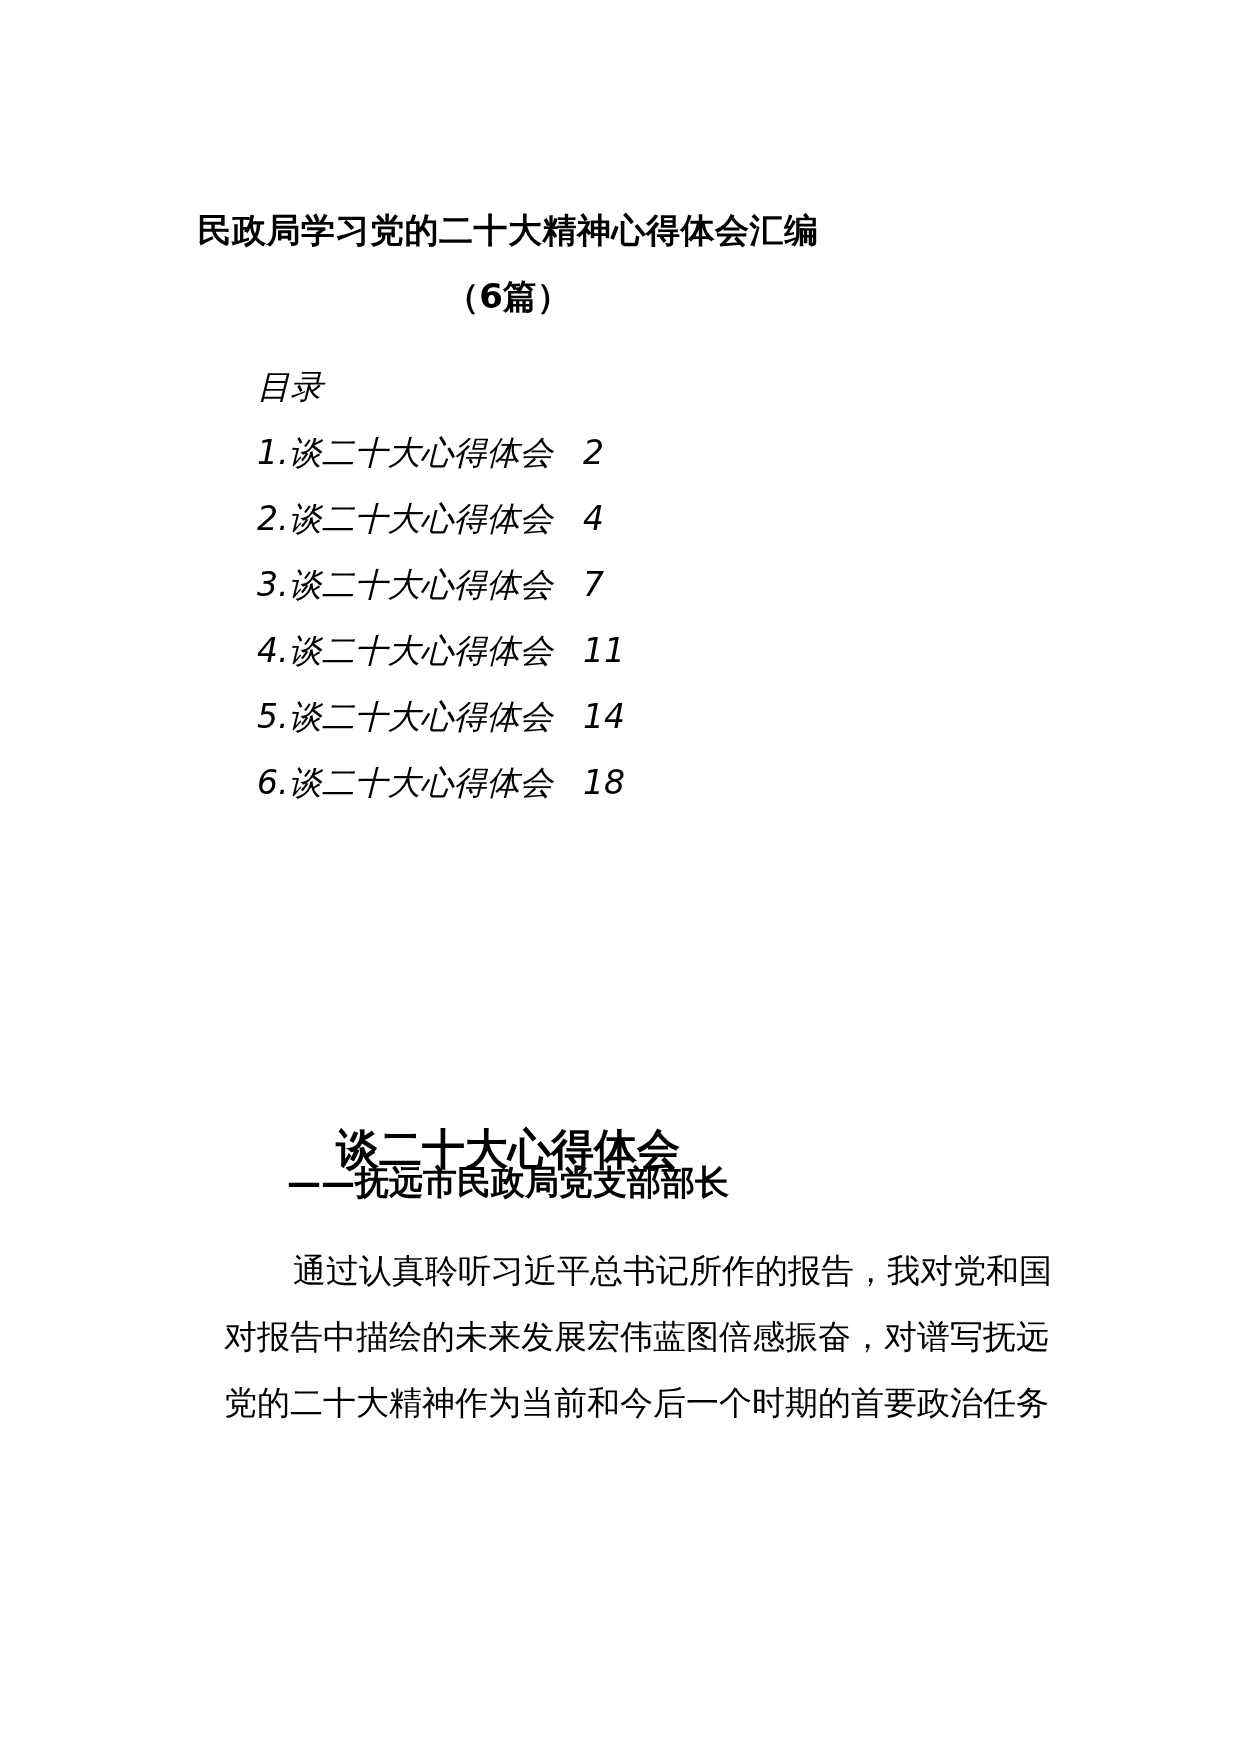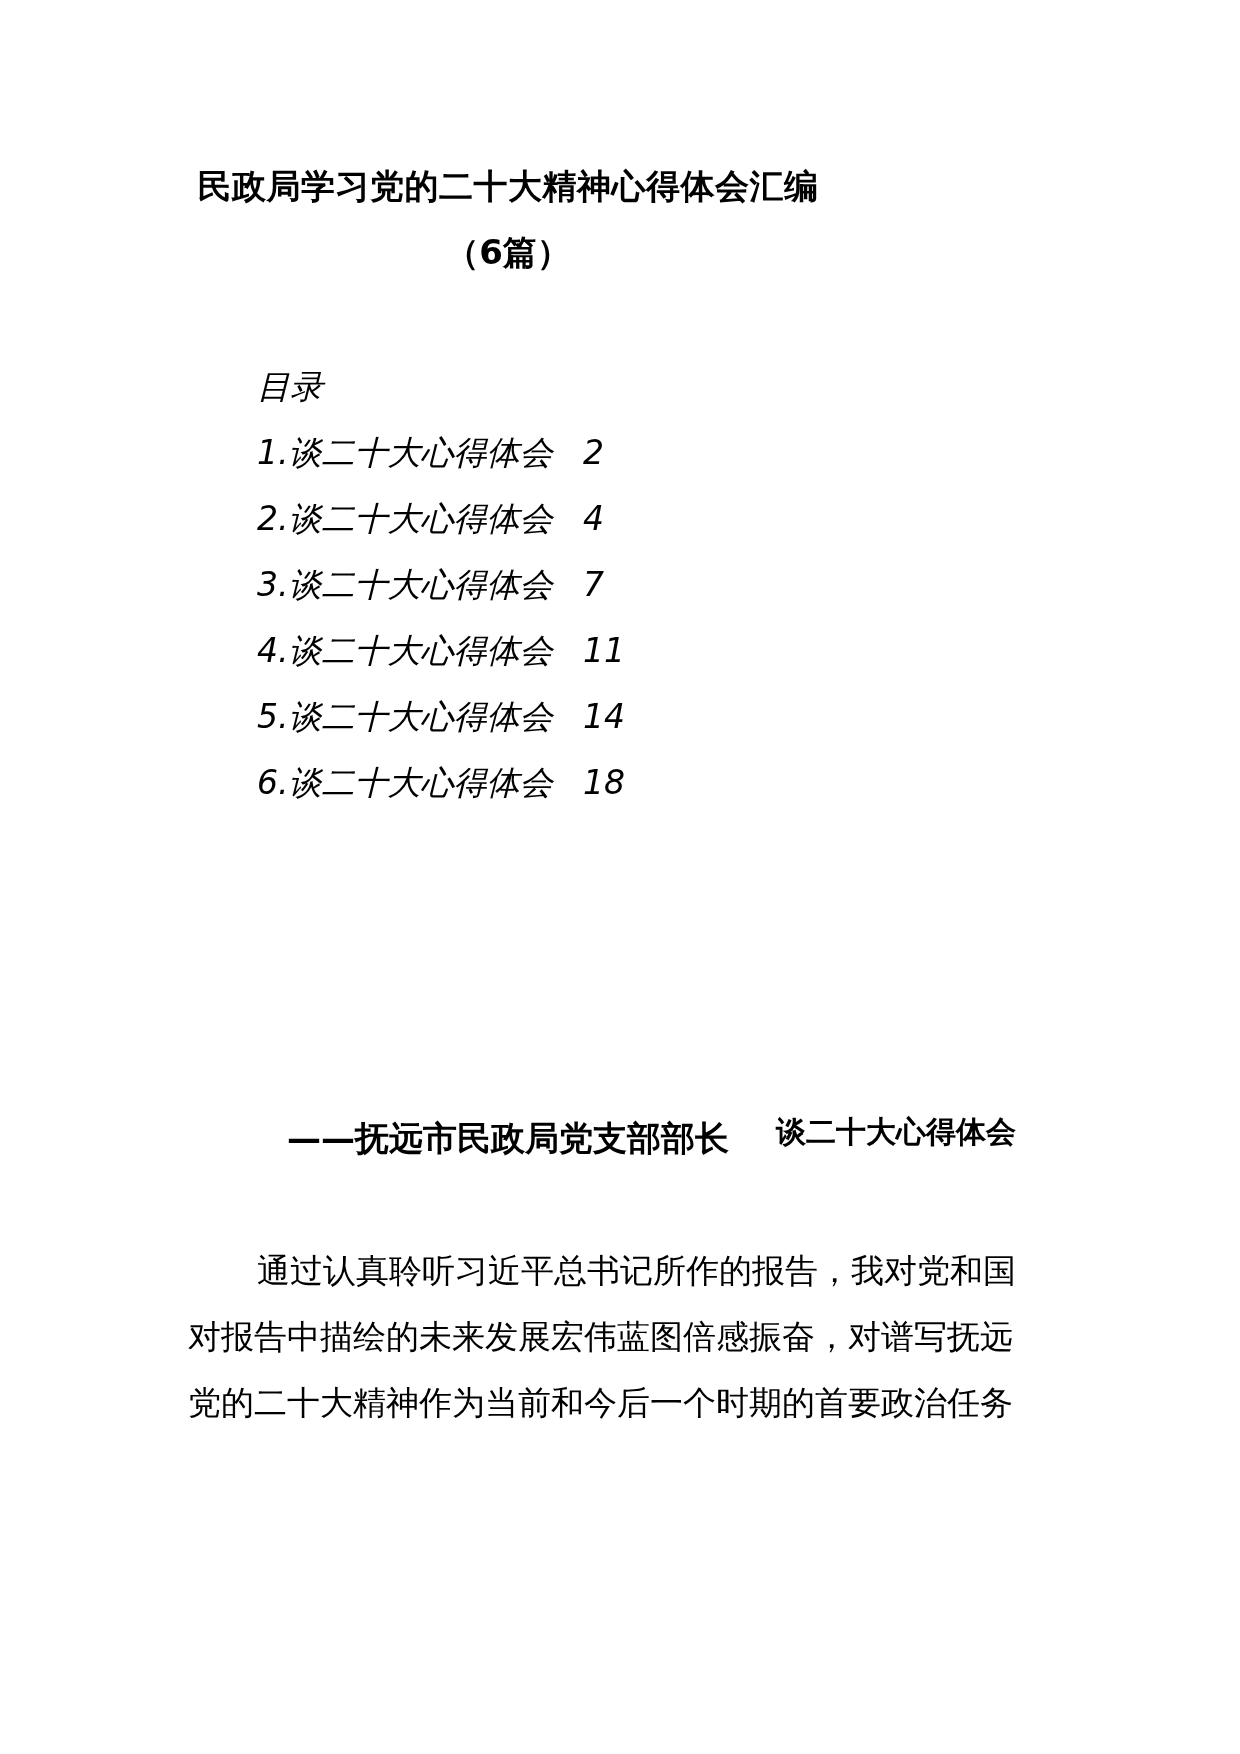--- a/index.html
+++ b/index.html
@@ -21,20 +21,21 @@
       width: 1240px;
       height: 1754px;
       background: #ffffff;
     }
     .center-line {
       position: absolute;
       left: 0;
       width: 1016px;
       text-align: center;
       white-space: nowrap;
+      margin-top: 44px;
     }
     .doc-title {
       top: 162px;
       font-size: 34px;
       font-weight: bold;
       letter-spacing: 0.5px;
       line-height: 48px;
     }
     .doc-subtitle {
       top: 228px;
@@ -60,43 +61,43 @@
       white-space: nowrap;
     }
     .toc-item-label {
       display: inline-block;
       width: 326px;
     }
     .toc-item-page {
       display: inline-block;
     }
     .section-title {
-      top: 1108px;
-      font-size: 30px;
+      top: 1081px;
+      font-size: 43px;
       font-weight: bold;
       line-height: 48px;
-      text-align: right;
     }
     .section-author {
       top: 1114px;
       font-size: 34px;
       font-weight: bold;
       line-height: 48px;
     }
     .body-text {
       position: absolute;
       left: 188px;
       top: 1238px;
       width: 870px;
       font-size: 33px;
       line-height: 66px;
     }
     .body-line {
       height: 66px;
       white-space: nowrap;
+      margin-left: 36px;
     }
     .body-line.indent {
       padding-left: 69px;
     }
   </style>
 </head>
 <body>
 
 <div class="page">
 

